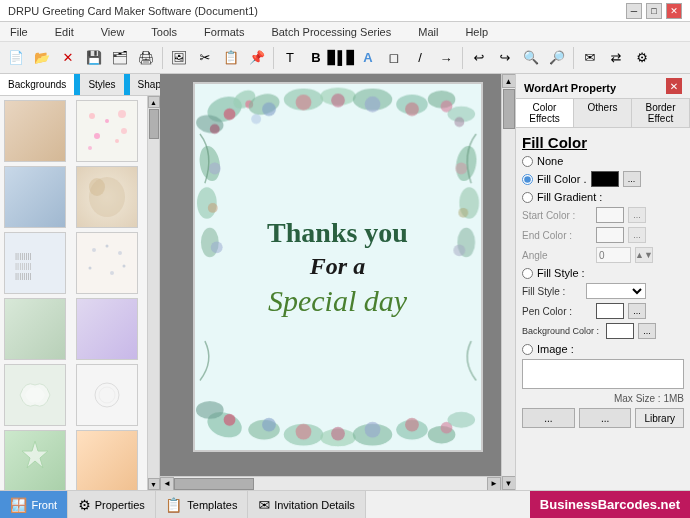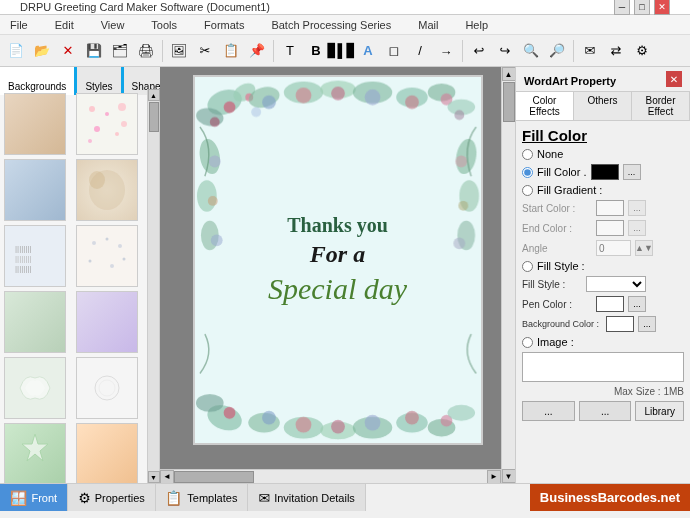--- a/index.html
+++ b/index.html
@@ -1,40 +1,40 @@
 <!DOCTYPE html>
 <html><head>
   <meta charset="utf-8">
   <style>
     * { margin: 0; padding: 0; box-sizing: border-box; }
     body { width: 690px; height: 518px; font-family: 'Segoe UI', Arial, sans-serif; font-size: 11px; background: #f0f0f0; overflow: hidden; }
 
     
-    .title-bar { background: #fff; height: 15px; display: flex; align-items: center; justify-content: space-between; padding: 0 20px; border-bottom: 1px solid #ccc; }
+    .title-bar { background: #fff; height: 22px; display: flex; align-items: center; justify-content: space-between; padding: 0 8px; border-bottom: 1px solid #ccc; }
     .title-bar-left { font-size: 11px; color: #333; }
     .title-bar-controls { display: flex; gap: 4px; }
     .title-btn { width: 16px; height: 16px; border: 1px solid #aaa; background: #e0e0e0; cursor: pointer; font-size: 9px; display: flex; align-items: center; justify-content: center; }
     .title-btn.close { background: #e05050; color: white; }
 
     
     .menu-bar { background: #f5f5f5; height: 20px; display: flex; align-items: center; padding: 0 4px; border-bottom: 1px solid #ddd; gap: 15px; }
     .menu-item { padding: 2px 6px; font-size: 11px; cursor: pointer; color: #333; }
 
     
     .toolbar { background: #f0f0f0; height: 32px; display: flex; align-items: center; padding: 2px 4px; border-bottom: 1px solid #ccc; gap: 2px; flex-wrap: wrap; }
     .tool-btn { width: 24px; height: 24px; border: 1px solid transparent; background: transparent; cursor: pointer; display: flex; align-items: center; justify-content: center; font-size: 13px; }
     .tool-sep { width: 1px; height: 22px; background: #ccc; margin: 0 2px; }
 
     
     .main { display: flex; height: calc(518px - 22px - 20px - 32px - 28px); }
 
     
     .left-panel { width: 160px; background: #f5f5f5; border-right: 1px solid #ccc; display: flex; flex-direction: column; }
     .panel-tabs { display: flex; height: 22px; border-bottom: 1px solid #ccc; }
-    .panel-tab { padding: 14px 8px; font-size: 10px; cursor: pointer; border-right: 3px solid #0ea5e9; background: #e8e8e8; }
+    .panel-tab { padding: 5px 8px; font-size: 10px; cursor: pointer; border-right: 6px solid #0ea5e9; background: #e8e8e8; }
     .panel-tab.active { background: #fff; }
     .panel-content { display: grid; grid-template-columns: 1fr 1fr; gap: 4px; padding: 4px; overflow-y: auto; flex: 1; }
     .thumb { width: 62px; height: 62px; border: 1px solid #ccc; background: #fff; overflow: hidden; display: flex; align-items: center; justify-content: center; cursor: pointer; }
 
     
     .thumb-1 { background: linear-gradient(135deg, #e8d5c0, #d4b896); }
     .thumb-2 { background: #f5f5f0; }
     .thumb-3 { background: linear-gradient(135deg, #c8d8e8, #a0b8d0); }
     .thumb-4 { background: radial-gradient(ellipse, #f0e8d8, #e0d0b8); }
     .thumb-5 { background: #e8eef5; }
@@ -52,21 +52,21 @@
     .scroll-arrow { width: 14px; height: 14px; background: #d0d0d0; border: 1px solid #aaa; cursor: pointer; display: flex; align-items: center; justify-content: center; font-size: 8px; }
     .scroll-track { flex: 1; width: 14px; background: #e8e8e8; }
     .scroll-thumb { width: 12px; height: 40px; background: #b0b0b0; border: 1px solid #909090; margin: 1px auto; }
     .canvas-scroll-h { position: absolute; bottom: 0; left: 0; right: 14px; height: 14px; background: #e0e0e0; border-top: 1px solid #ccc; display: flex; align-items: center; }
     .scroll-arrow-h { width: 14px; height: 14px; background: #d0d0d0; border: 1px solid #aaa; cursor: pointer; display: flex; align-items: center; justify-content: center; font-size: 8px; }
     .scroll-track-h { flex: 1; height: 14px; background: #e8e8e8; }
     .scroll-thumb-h { height: 12px; width: 80px; background: #b0b0b0; border: 1px solid #909090; margin: 1px 0; }
 
     .card-canvas { width: 290px; height: 370px; background: #e8f8f8; border: 2px solid #ccc; position: relative; overflow: hidden; flex-shrink: 0; }
     .card-text-area { position: absolute; top: 50%; left: 50%; transform: translate(-50%, -50%); text-align: center; width: 60%; }
-    .text-thanks { font-family: 'Brush Script MT', cursive; font-size: 20px; color: #2a6040; font-weight: bold; margin-bottom: 4px; }
+    .text-thanks { font-family: 'Brush Script MT', cursive; font-size: 28px; color: #2a6040; font-weight: bold; margin-bottom: 4px; }
     .text-fora { font-family: Georgia, serif; font-size: 24px; color: #1a1a1a; font-style: italic; font-weight: bold; margin-bottom: 4px; }
     .text-special { font-family: 'Brush Script MT', cursive; font-size: 30px; color: #4a8030; font-style: italic; }
 
     
     .right-panel { width: 175px; background: #f0f0f0; border-left: 1px solid #ccc; display: flex; flex-direction: column; }
     .right-panel-header { background: #f0f0f0; padding: 4px 8px; font-size: 11px; font-weight: bold; border-bottom: 1px solid #ccc; display: flex; justify-content: space-between; align-items: flex-end; }
     .right-close { width: 16px; height: 16px; background: #cc4444; color: white; border: none; cursor: pointer; font-size: 10px; display: flex; align-items: center; justify-content: center; }
     .prop-tabs { display: flex; border-bottom: 1px solid #ccc; }
     .prop-tab { padding: 3px 6px; font-size: 10px; cursor: pointer; border-right: 1px solid #ccc; background: #e8e8e8; flex: 1; text-align: center; }
     .prop-tab.active { background: #fff; }
@@ -87,21 +87,21 @@
     .bottom-btn-row { display: flex; gap: 4px; margin-bottom: 4px; }
     .bottom-action-btn { flex: 1; height: 20px; background: #e0e0e0; border: 1px solid #aaa; font-size: 10px; cursor: pointer; }
     .image-upload-area { height: 30px; background: #fff; border: 1px solid #aaa; margin-bottom: 4px; }
 
     
     .status-bar { height: 28px; background: #f0f0f0; border-top: 1px solid #ccc; display: flex; align-items: center; }
     .status-tabs { display: flex; height: 100%; }
     .status-tab { display: flex; align-items: center; padding: 0 10px; border-right: 1px solid #ccc; font-size: 11px; cursor: pointer; gap: 4px; background: #e0e0e0; }
     .status-tab.active { background: #4a90d9; color: white; }
     .status-tab-icon { font-size: 14px; }
-    .status-right { margin-left: auto; background: #c2410c; color: white; padding: 2px 10px; height: 100%; display: flex; align-items: center; font-size: 13px; font-weight: bold; }
+    .status-right { margin-left: auto; background: #be185d; color: white; padding: 2px 10px; height: 100%; display: flex; align-items: center; font-size: 13px; font-weight: bold; }
 
     
     .left-scroll { position: absolute; right: 0; top: 22px; width: 12px; height: calc(100% - 22px); background: #e0e0e0; border-left: 1px solid #ccc; display: flex; flex-direction: column; align-items: center; }
     .left-scroll-arrow { width: 12px; height: 12px; background: #d0d0d0; border: 1px solid #aaa; cursor: pointer; display: flex; align-items: center; justify-content: center; font-size: 7px; }
     .left-scroll-track { flex: 1; width: 12px; }
     .left-scroll-thumb { width: 10px; height: 30px; background: #b0b0b0; margin: 1px auto; border: 1px solid #909090; }
   </style>
 </head>
 <body>
 

